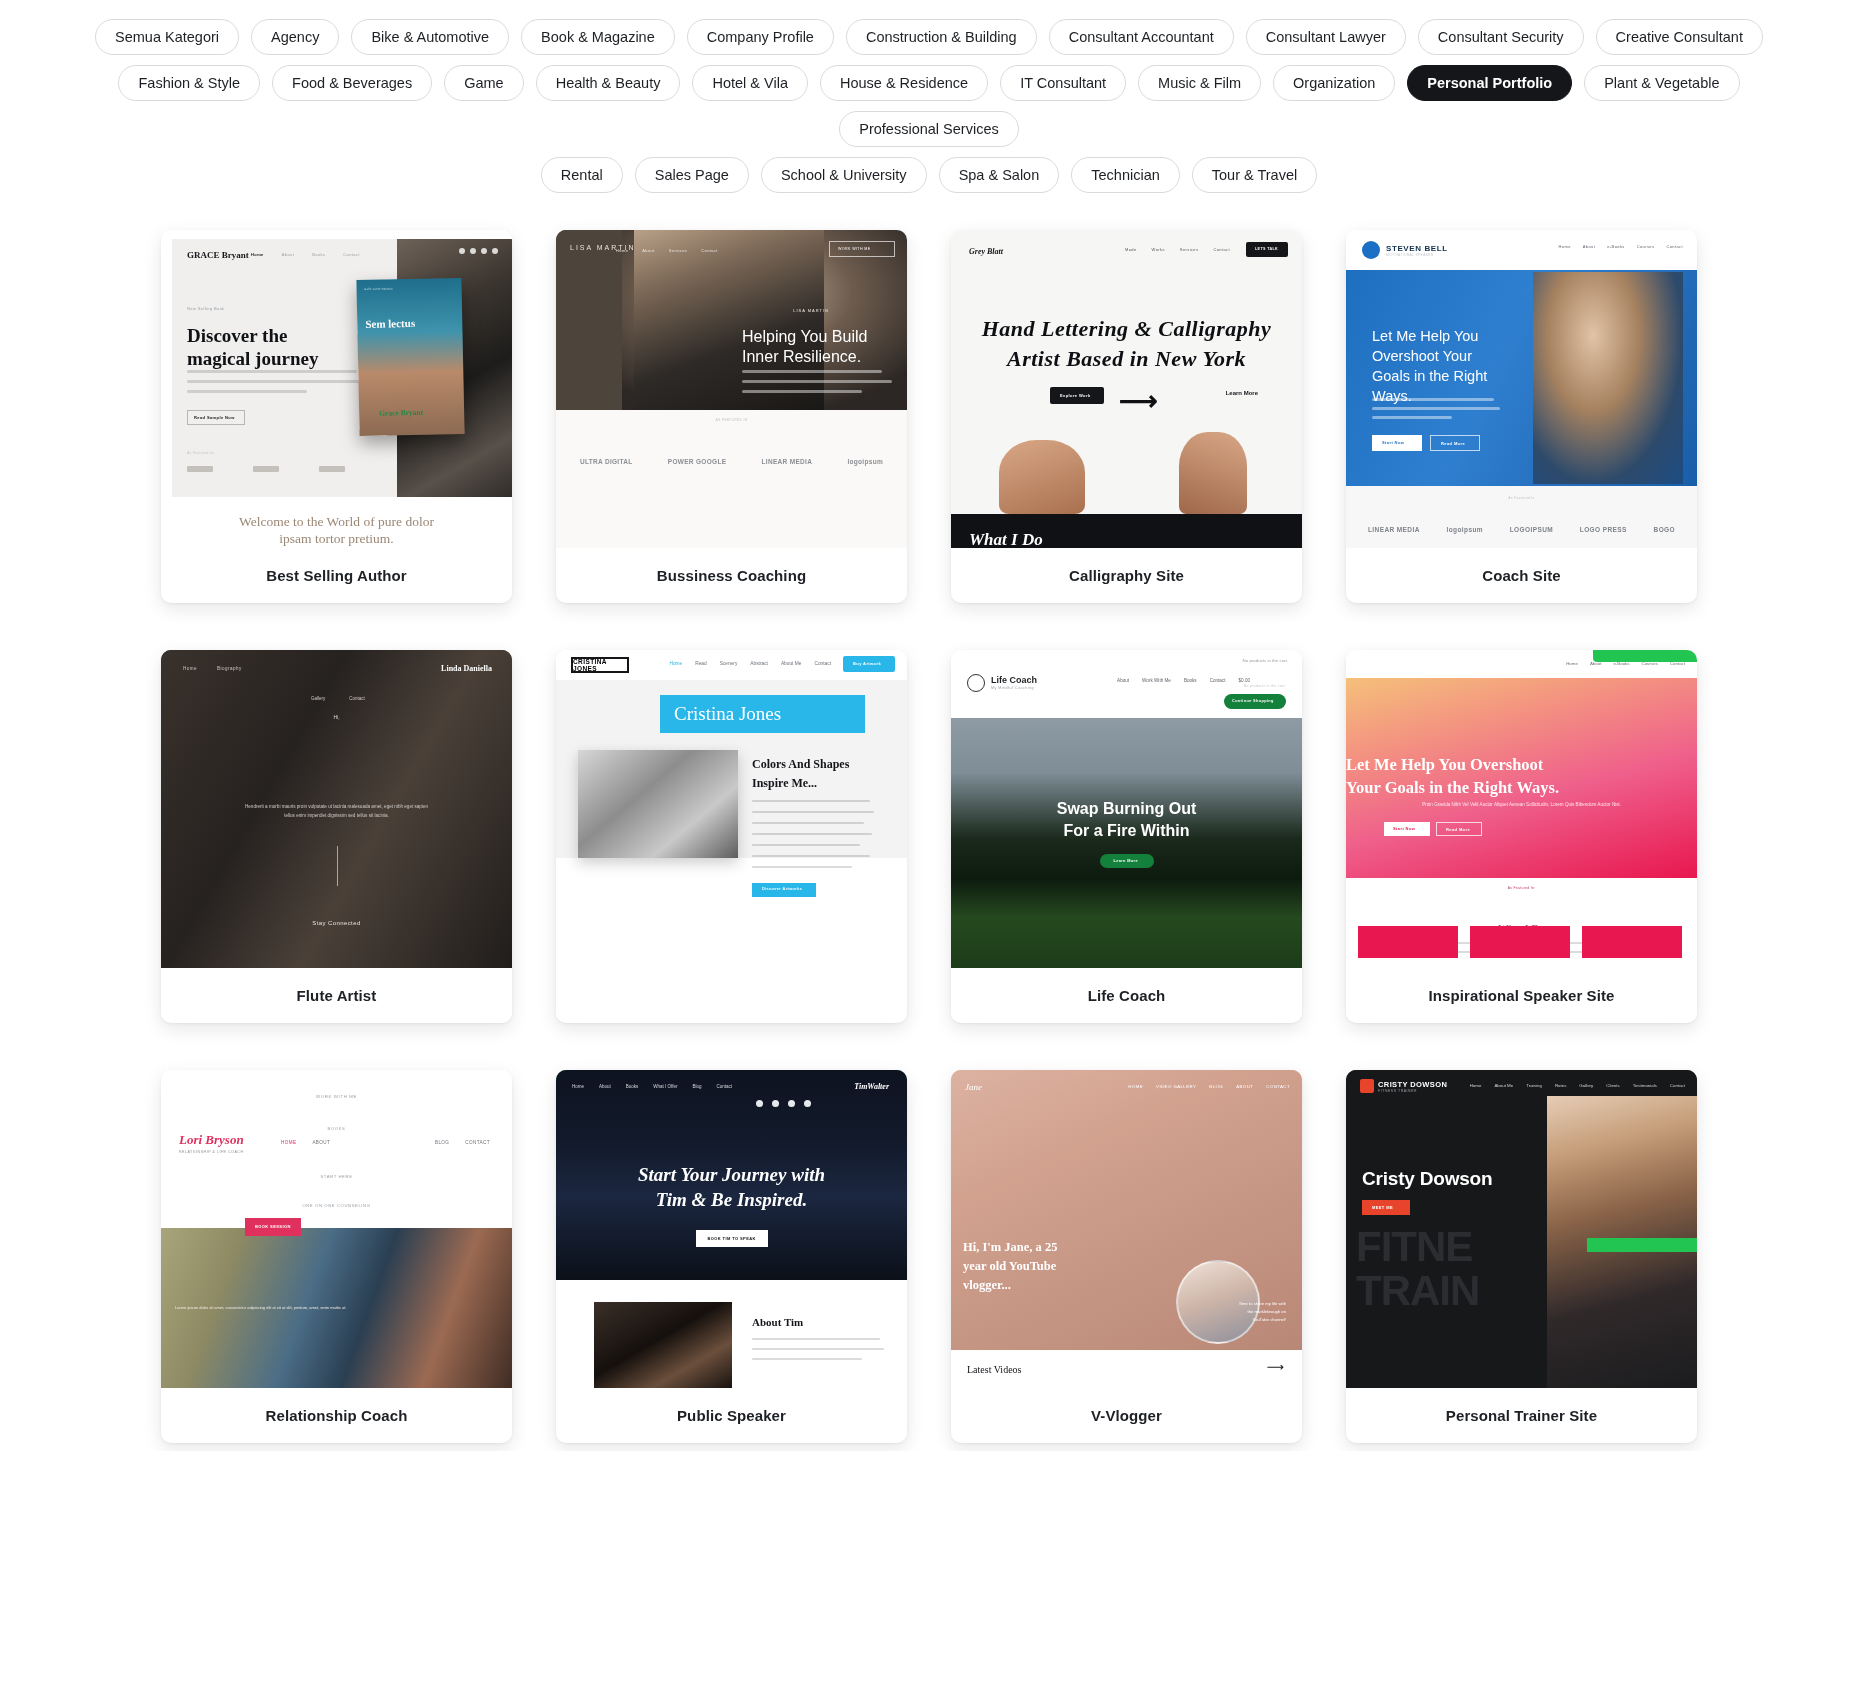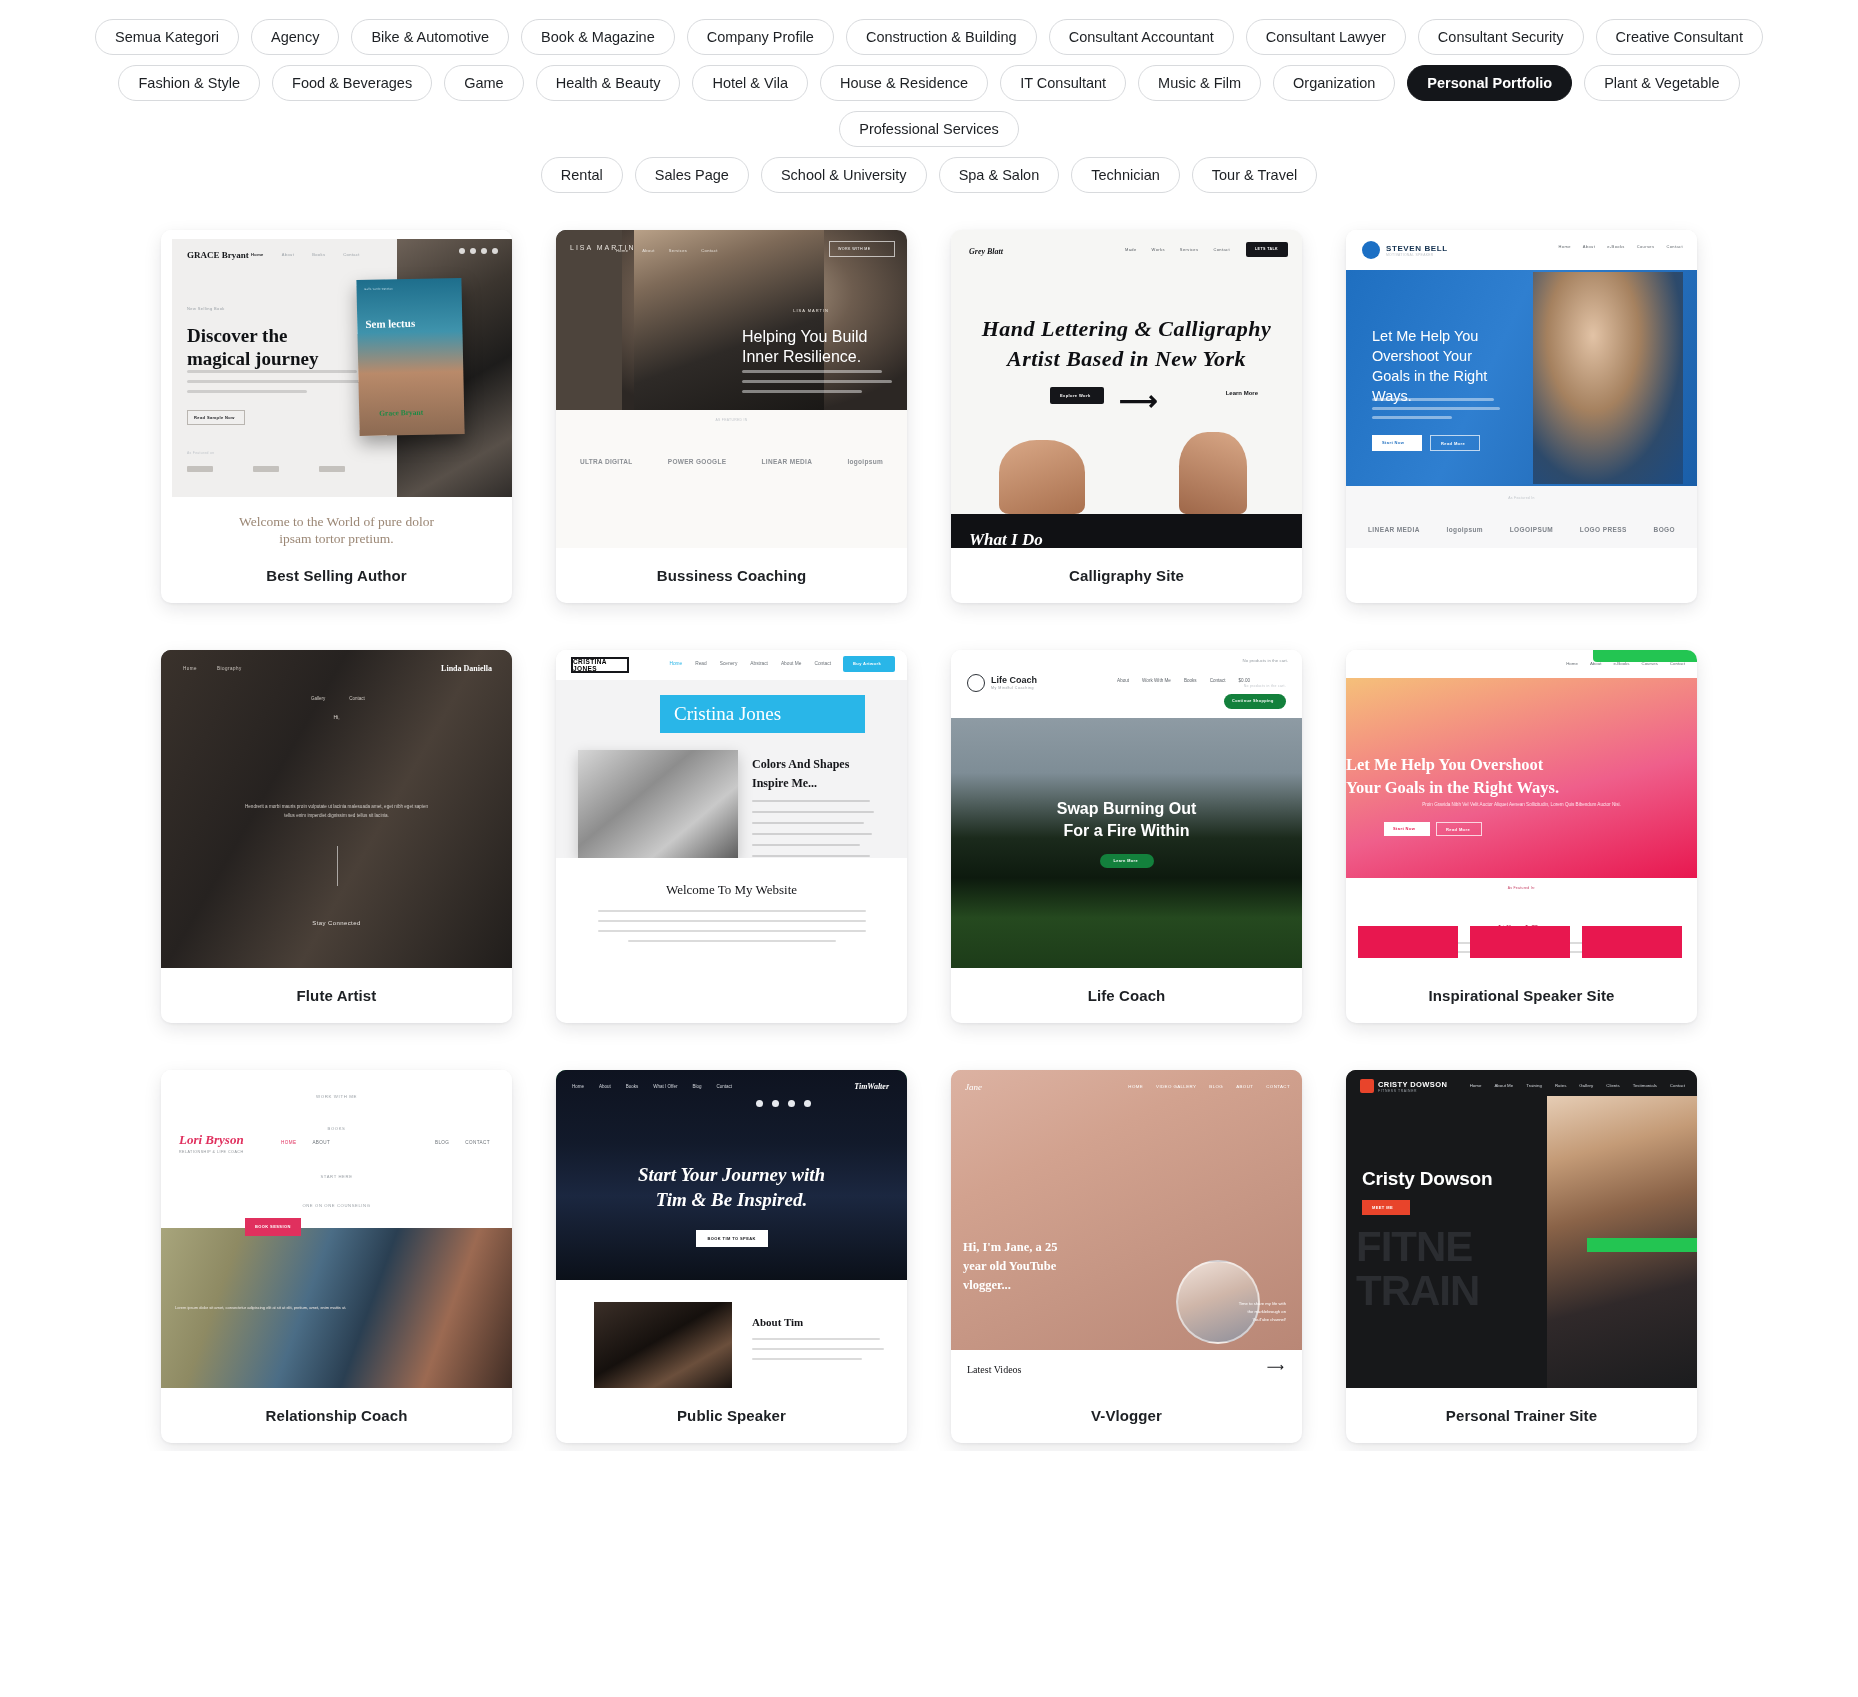--- a/index.html
+++ b/index.html
@@ -481,20 +481,21 @@
           <div class="logos">
             <span>LINEAR MEDIA</span>
             <span>logoipsum</span>
             <span>LOGOIPSUM</span>
             <span>LOGO PRESS</span>
             <span>BOGO</span>
           </div>
         </div>
       </div>
     </div>
+    <div class="card-label">Coach Site</div>
   </div>
 
   <div class="card">
     <div class="thumb t5">
       <div class="thumb-inner">
         <div class="bg"></div>
         <div class="nav">
           <span>Home</span>
           <span>Biography</span>
         </div>
@@ -537,27 +538,20 @@
         <div class="blurline" style="left:196px;top:150px;width:118px;height:2.4px;"></div>
         <div class="blurline" style="left:196px;top:161px;width:122px;height:2.4px;"></div>
         <div class="blurline" style="left:196px;top:172px;width:112px;height:2.4px;"></div>
         <div class="blurline" style="left:196px;top:183px;width:120px;height:2.4px;"></div>
         <div class="blurline" style="left:196px;top:194px;width:108px;height:2.4px;"></div>
         <div class="blurline" style="left:196px;top:205px;width:118px;height:2.4px;"></div>
         <div class="blurline" style="left:196px;top:216px;width:100px;height:2.4px;"></div>
         <div class="cbtn">
           <span class="txt tiny" style="left:10px;top:4px;color:#fff;font-size:3.8px;font-weight:700;">Discover Artworks</span>
         </div>
-        <div class="lower">
-          <div class="wel">Welcome To My Website</div>
-          <div class="blurline" style="left:42px;top:52px;width:268px;height:2.4px;"></div>
-          <div class="blurline" style="left:42px;top:62px;width:268px;height:2.4px;"></div>
-          <div class="blurline" style="left:42px;top:72px;width:268px;height:2.4px;"></div>
-          <div class="blurline" style="left:72px;top:82px;width:208px;height:2.4px;"></div>
-        </div>
       </div>
     </div>
   </div>
 
   <div class="card">
     <div class="thumb t7">
       <div class="thumb-inner">
         <div class="cart">No products in the cart.</div>
         <div class="lg"></div>
         <div class="ln">Life Coach</div>

